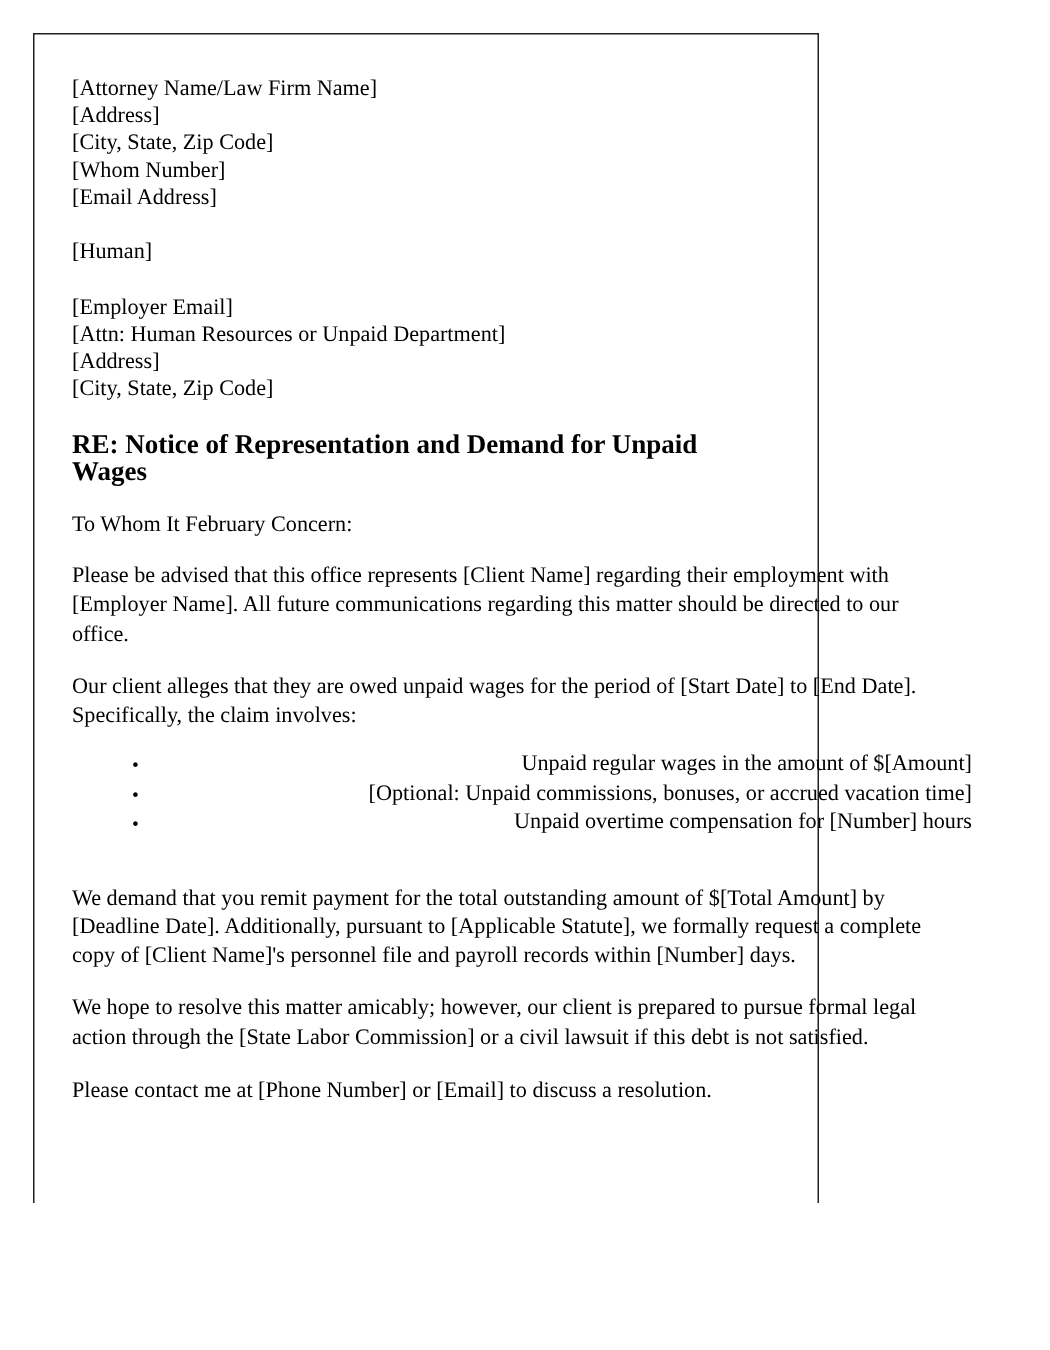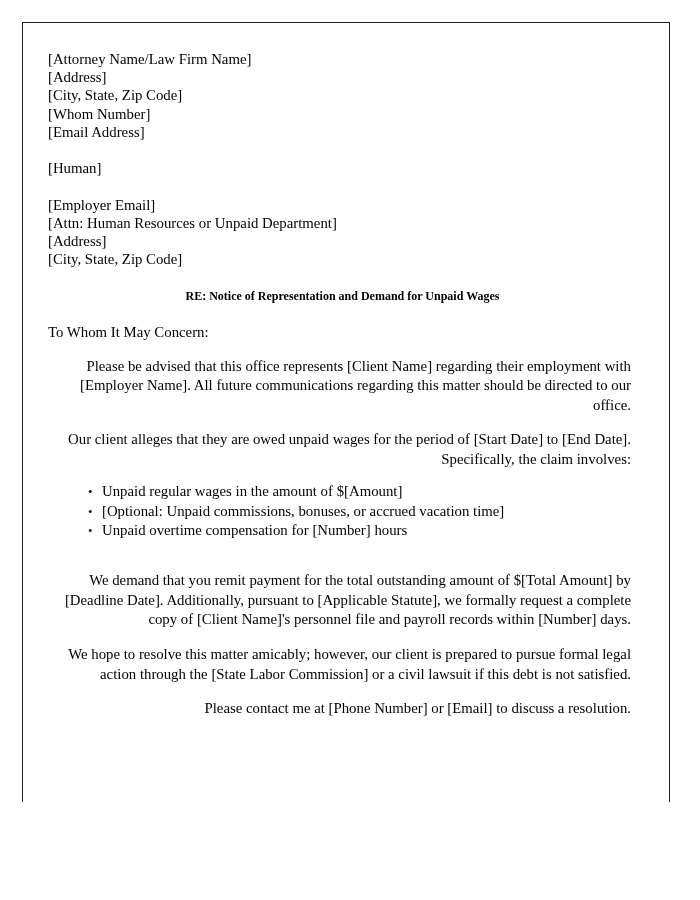--- a/index.html
+++ b/index.html
@@ -12,21 +12,21 @@
     background: #ffffff;
     font-family: "Liberation Serif", "DejaVu Serif", serif;
     color: #000000;
     overflow: hidden;
   }
 
   .page {
     position: absolute;
     left: 22px;
     top: 22px;
-    width: 648px;
+    width: 524px;
     height: 780px;
     border: 1.5px solid #221f20;
     border-bottom: none;
     box-sizing: border-box;
     background: #ffffff;
   }
 
   .page-inner {
     padding: 27px 32px 0 25px;
   }
@@ -38,46 +38,46 @@
     font-size: 14.8px;
     line-height: 18.2px;
     white-space: pre;
   }
 
   .spacer-line {
     height: 18.2px;
   }
 
   .re-line {
-    font-size: 12px;
+    font-size: 18px;
     line-height: 18.2px;
     font-weight: bold;
     margin: 0;
-    text-align: center;
   }
 
   .salutation {
     font-size: 14.8px;
     line-height: 18.2px;
     margin: 0;
   }
 
   p.body-par {
     font-size: 14.8px;
     line-height: 19.4px;
     margin: 0;
-    text-align: right;
+    text-align: left;
     width: 583px;
   }
 
   ul.claim-list {
     margin: 0;
     padding: 0 0 0 40px;
     list-style: none;
     width: 560px;
+    text-align: right;
   }
   ul.claim-list li {
     font-size: 14.8px;
     line-height: 19.4px;
     position: relative;
     padding-left: 14px;
   }
   ul.claim-list li::before {
     content: "\2022";
     position: absolute;
@@ -119,21 +119,21 @@
       <div class="addr-line">[Address]</div>
       <div class="addr-line">[City, State, Zip Code]</div>
     </div>
 
     <div class="spacer-line"></div>
 
     <div class="re-line">RE: Notice of Representation and Demand for Unpaid Wages</div>
 
     <div class="spacer-line"></div>
 
-    <div class="salutation">To Whom It May Concern:</div>
+    <div class="salutation">To Whom It February Concern:</div>
 
     <div class="gap-par"></div>
 
     <p class="body-par">Please be advised that this office represents [Client Name] regarding their employment with [Employer Name]. All future communications regarding this matter should be directed to our office.</p>
 
     <div class="gap-par"></div>
 
     <p class="body-par">Our client alleges that they are owed unpaid wages for the period of [Start Date] to [End Date]. Specifically, the claim involves:</p>
 
     <div class="gap-list"></div>

